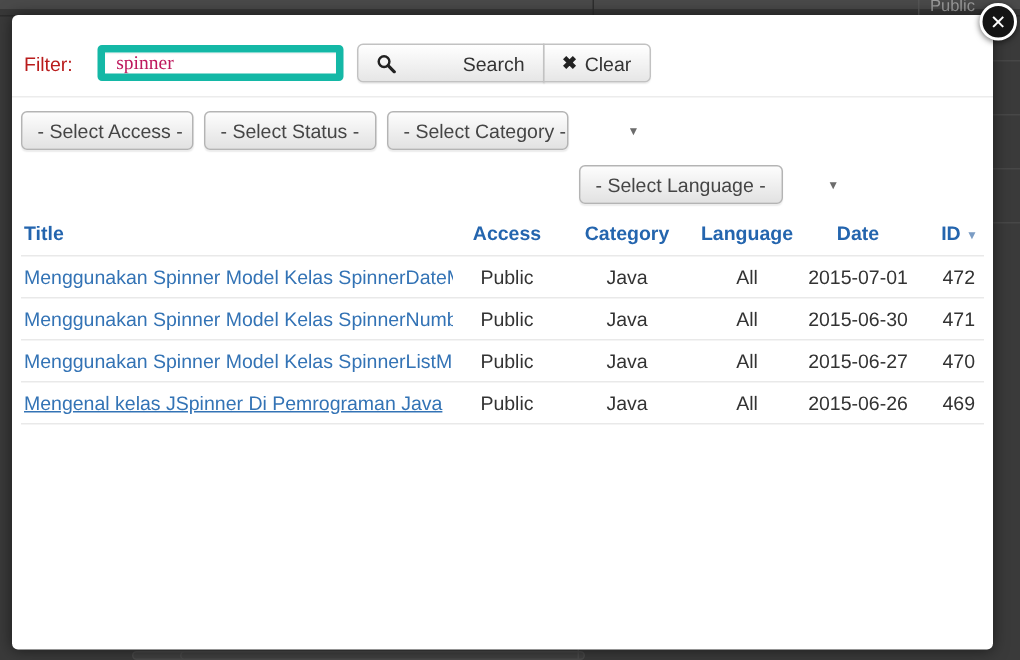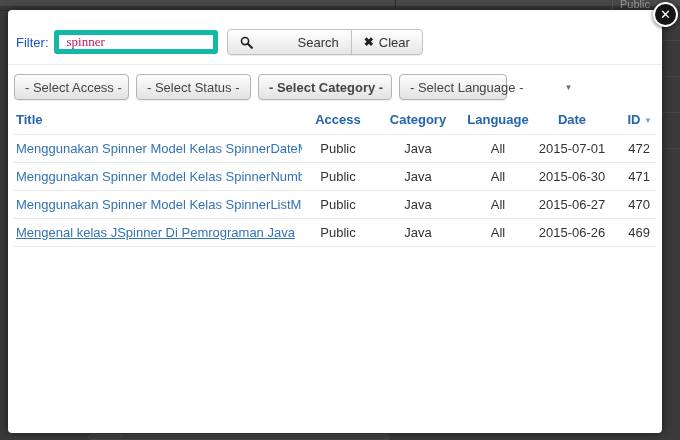--- a/index.html
+++ b/index.html
@@ -20,21 +20,21 @@
 
   
   .modal {
     position:absolute; left:8px; top:10px; width:654px; height:423px;
     background:#fff; border-radius:4px; box-shadow:0 0 10px rgba(0,0,0,.55);
   }
   .filter-bar {
     display:flex; align-items:center;
     padding:19px 8px 9px 8px; border-bottom:1px solid #ececec;
   }
-  .filter-label { font-size:13px; color:#1d4ed8; margin-right:5px; }
+  .filter-label { font-size:13px; color:#b91c1c; margin-right:16px; }
   .filter-input {
     width:164px; height:24px; border:5px solid #14b8a6; border-radius:3px;
     padding:0 8px; font-size:13px; color:#be185d; outline:none;
     font-family:Liberation Serif, serif;
     box-shadow:inset 0 1px 1px rgba(0,0,0,.06);
   }
   .btn-group { display:flex; margin-left:9px; }
   .btn {
     display:flex; align-items:center; gap:5px;
     background:linear-gradient(#ffffff,#e6e6e6);
@@ -53,22 +53,22 @@
     height:26px; padding:0 8px 0 10px; cursor:pointer;
     border:1px solid #b4b4b4; border-radius:4px;
     background:linear-gradient(#fdfdfd,#e2e2e2);
     font-size:13px; color:#454545; white-space:nowrap;
     box-shadow:0 1px 1px rgba(0,0,0,.08);
     gap:27px;
   }
   .chosen .caret { font-size:8px; color:#6c6c6c; margin-left:14px; }
   .selects-row .chosen:nth-child(1){ width:115px; }
   .selects-row .chosen:nth-child(2){ width:115px; }
-  .selects-row .chosen:nth-child(3){ width:134px;font-weight:bold; }
-  .selects-row .chosen:nth-child(4){ width:108px; }
+  .selects-row .chosen:nth-child(3){ width:121px; }
+  .selects-row .chosen:nth-child(4){ width:136px;margin-top:36px; }
 
   table { width:642px; margin:0 6px; border-collapse:collapse; table-layout:fixed; font-size:13px; }
   col.c-title {width:auto;} col.c-access{width:72px;} col.c-cat{width:88px;}
   col.c-lang{width:72px;} col.c-date{width:76px;} col.c-id{width:46px;}
   th {
     color:#2465ae; font-weight:bold; text-align:center;
     padding:5px 2px 7px 2px; cursor:pointer; white-space:nowrap;
   }
   th.left { text-align:left; padding-left:2px; }
   th.right { text-align:right; padding-right:4px; }

